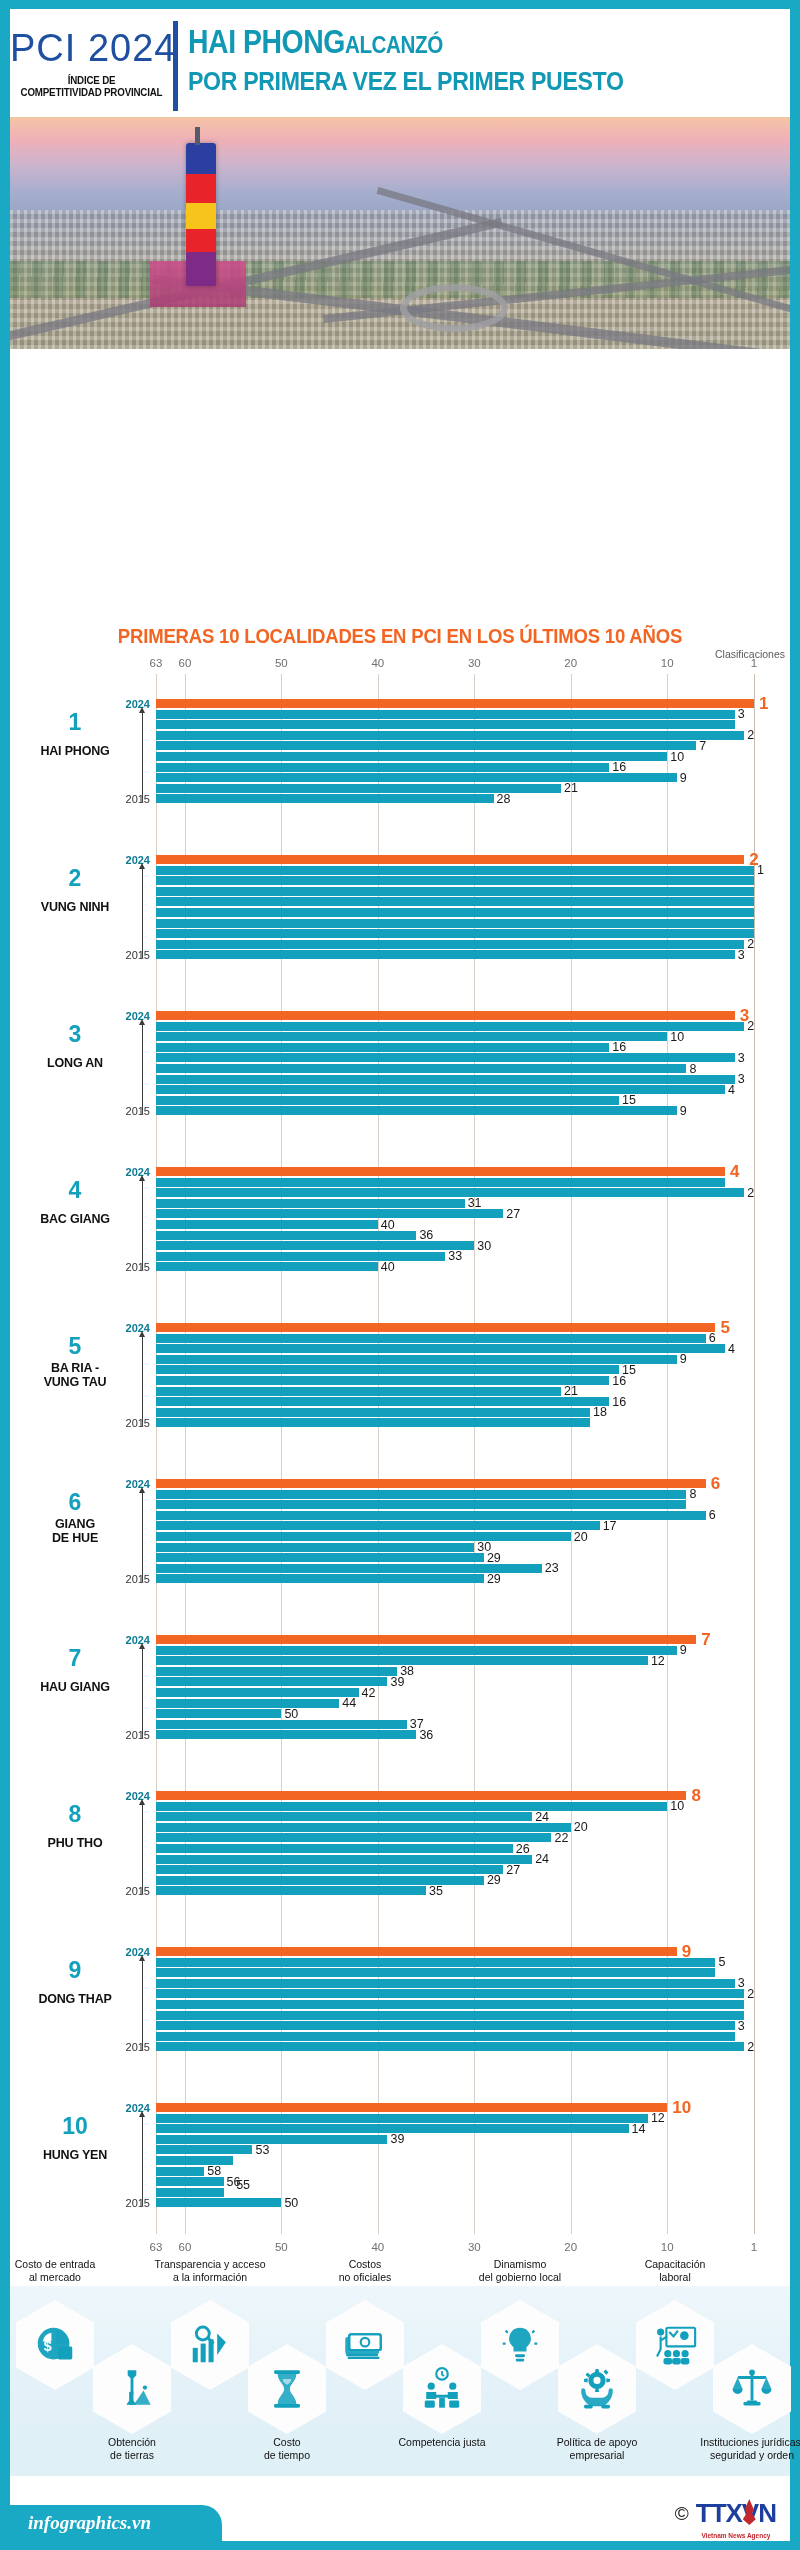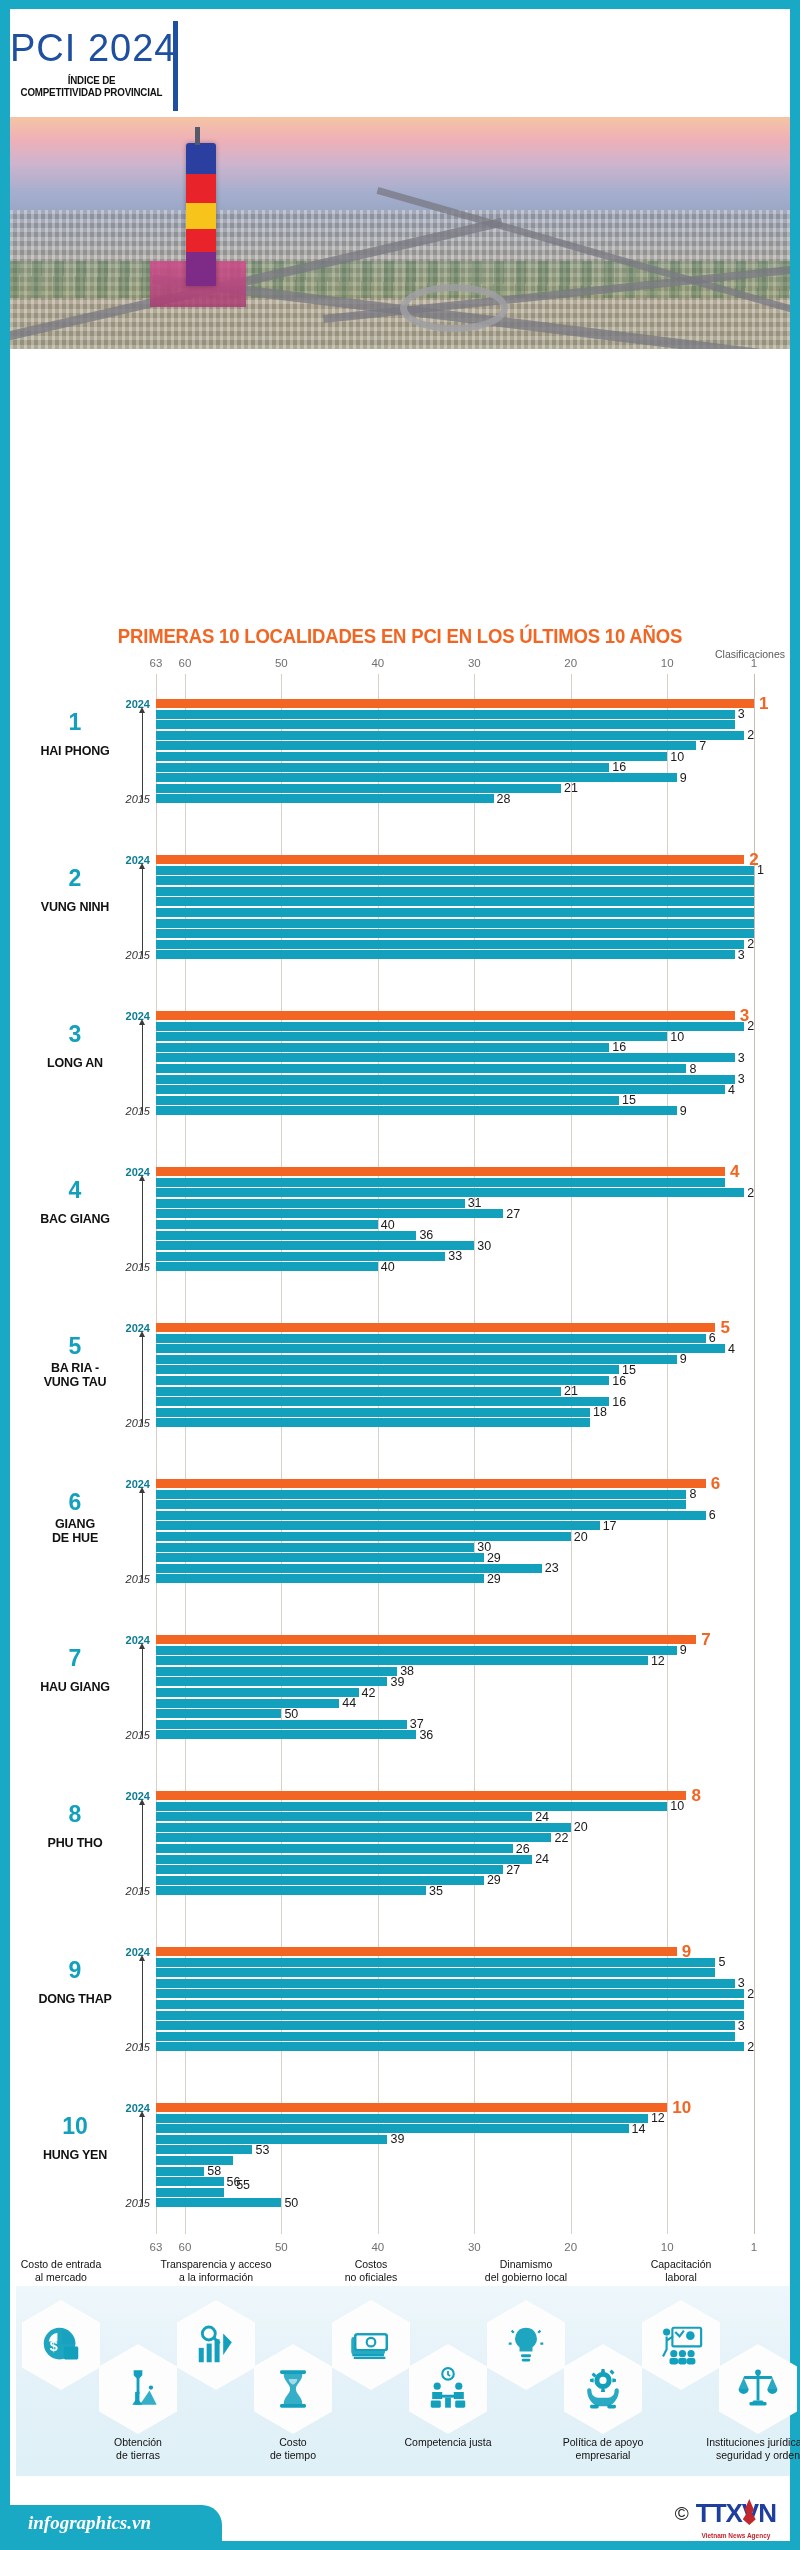--- a/index.html
+++ b/index.html
@@ -240,21 +240,20 @@
     color: #0d7b92;
     text-align: right;
     width: 40px;
   }
   .year-2015 {
     position: absolute;
     font-size: 11px;
     color: #333333;
     text-align: right;
     width: 40px;
-    font-style: italic;
   }
   .arrow-line {
     position: absolute;
     width: 1px;
     background: #3a3a3a;
   }
   .arrow-head {
     position: absolute;
     width: 0; height: 0;
     border-left: 3.5px solid transparent;
@@ -288,21 +287,21 @@
     left: 10px; right: 10px;
     bottom: 266px;
     text-align: center;
     font-size: 13px;
     color: #1a1a1a;
   }
   .criteria-caption b { font-size: 19px; }
 
   .hex-band {
     position: absolute;
-    left: 16px; right: 10px;
+    left: 10px; right: 10px;
     bottom: 74px;
     height: 190px;
     background: linear-gradient(180deg,#eef7fb 0%, #e3f1f8 55%, #dff0f7 100%);
   }
   .hex {
     position: absolute;
     width: 78px; height: 90px;
     background: #fdfdfd;
     clip-path: polygon(50% 0%, 100% 25%, 100% 75%, 50% 100%, 0% 75%, 0% 25%);
     border: 0;
@@ -384,20 +383,24 @@
 
   <div class="header">
     <div class="header-left">
       <div class="pci-line">PCI  2024</div>
       <div class="pci-sub">
         <div>ÍNDICE DE</div>
         <div>COMPETITIVIDAD PROVINCIAL</div>
       </div>
     </div>
     <div class="header-divider"></div>
+    <div class="header-right">
+      <div class="hl1"><span>HAI PHONG</span><span class="small">ALCANZÓ</span></div>
+      <div class="hl2">POR PRIMERA VEZ EL PRIMER PUESTO</div>
+    </div>
   </div>
 
   <div class="photo">
     <div class="sky"></div>
     <div class="city"></div>
     <div class="greenbelt"></div>
     <div class="road r1"></div>
     <div class="road r2"></div>
     <div class="road r3"></div>
     <div class="road r4"></div>

